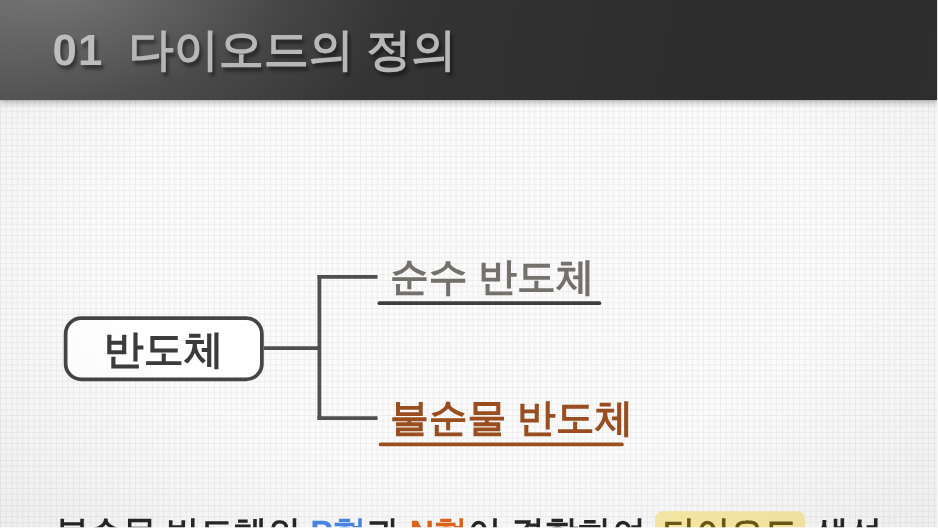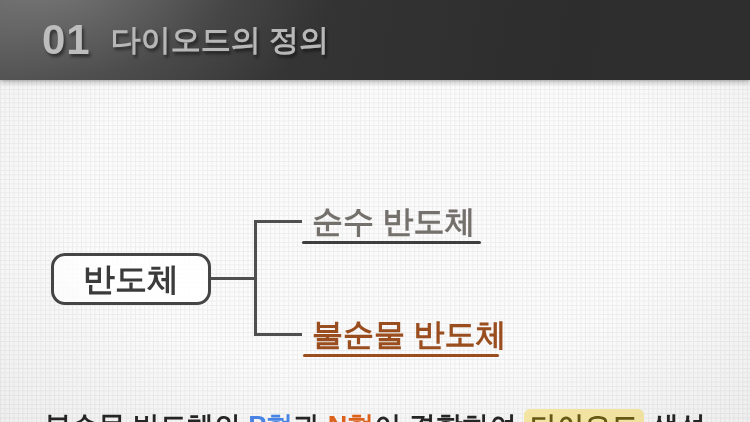--- a/index.html
+++ b/index.html
@@ -37,29 +37,29 @@
     background:
       radial-gradient(ellipse 420px 230px at 6% -30%, rgba(160,160,160,0.55) 0%, rgba(120,120,120,0.18) 45%, rgba(80,80,80,0) 70%),
       linear-gradient(100deg, #4e4e4e 0%, #343434 40%, #2d2d2d 75%, #2e2e2e 100%);
     box-shadow: 0 2px 5px rgba(0,0,0,0.30);
     display: flex;
     align-items: center;
     padding-left: 42px;
     z-index: 2;
   }
   .header .num {
-    font-size: 42px;
+    font-size: 35px;
     font-weight: bold;
     color: #bdbdbd;
     letter-spacing: 1px;
     text-shadow: 2px 3px 3px rgba(0,0,0,0.45);
     line-height: 1;
   }
   .header .title {
-    font-size: 30px;
+    font-size: 36px;
     font-weight: bold;
     color: #b7b7b7;
     margin-left: 20px;
     text-shadow: 2px 3px 3px rgba(0,0,0,0.45);
     line-height: 1;
   }
 
   
   .root-box {
     position: absolute;

